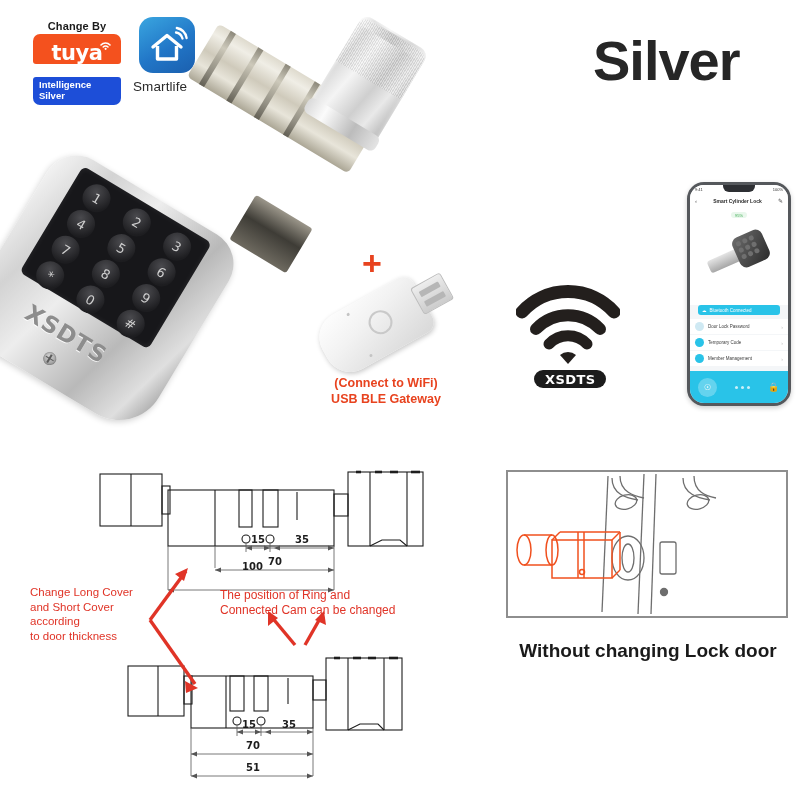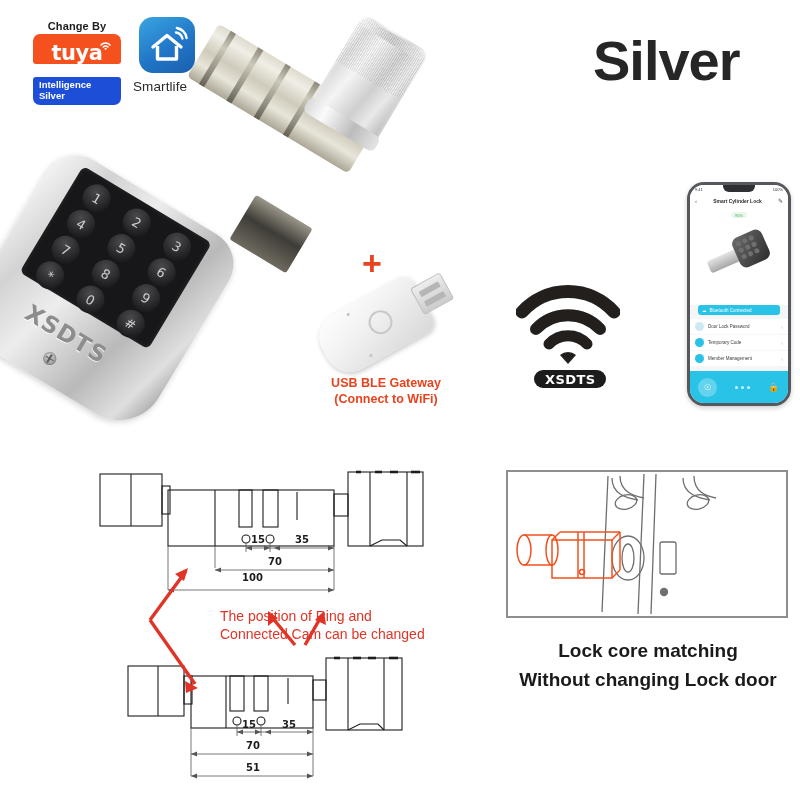--- a/index.html
+++ b/index.html
@@ -246,21 +246,21 @@
   .dim-label{
     position:absolute;font-size:10px;color:#1d1d1d;font-family:"DejaVu Sans",sans-serif;
     font-weight:bold;
   }
 
   
   #note-cover{
     left:30px;top:585px;color:#e03427;font-size:11.5px;line-height:1.28;
   }
   #note-ring{
-    left:220px;top:608px;color:#e03427;font-size:14px;line-height:1.28;
+    left:220px;top:588px;color:#e03427;font-size:12px;line-height:1.28;
   }
 
   
   #lockcore-panel{left:506px;top:470px;width:282px;height:148px;}
   .lc-box{
     width:100%;height:100%;box-sizing:border-box;border:2px solid #8e8e8e;background:#fff;
   }
   #lockcore-caption{
     left:500px;top:636px;width:296px;text-align:center;color:#1a1a1a;
   }
@@ -345,22 +345,22 @@
       <span class="usb-led"></span>
       <span class="usb-dot" style="left:38px;top:6px;"></span>
       <span class="usb-dot" style="left:38px;bottom:6px;"></span>
       <span class="usb-plug">
         <i style="top:6px"></i>
           <i style="top:17px"></i>
       </span>
     </div>
   </div>
   <div class="abs" id="usb-caption">
+    <div>(Connect to WiFi)</div>
     <div>USB BLE Gateway</div>
-    <div>(Connect to WiFi)</div>
   </div>
 
   <div class="abs" id="wifi-icon">
     <svg viewBox="0 0 104 96" width="104" height="96">
       <path d="M6 40 A62 62 0 0 1 98 40" stroke="#231f1d" stroke-width="13" fill="none" stroke-linecap="round"></path>
       <path d="M20 57 A44 44 0 0 1 84 57" stroke="#231f1d" stroke-width="12" fill="none" stroke-linecap="round"></path>
       <path d="M33 72 A26 26 0 0 1 71 72" stroke="#231f1d" stroke-width="11" fill="none" stroke-linecap="round"></path>
       <path d="M44 83 L52 92 L60 83 A12 12 0 0 0 44 83 Z" fill="#231f1d"></path>
     </svg>
     <span class="wifi-tag">XSDTS</span>
@@ -481,21 +481,21 @@
         <polygon points="264,86 258,83.5 258,88.5"></polygon>
         <polygon points="145,108 151,105.5 151,110.5"></polygon>
         <polygon points="264,108 258,105.5 258,110.5"></polygon>
         <polygon points="98,128 104,125.5 104,130.5"></polygon>
         <polygon points="264,128 258,125.5 258,130.5"></polygon>
       </g>
     </svg>
     <span class="dim-label" style="left:181px;top:72px">15</span>
     <span class="dim-label" style="left:225px;top:72px">35</span>
     <span class="dim-label" style="left:198px;top:94px">70</span>
-    <span class="dim-label" style="left:172px;top:110px">100</span>
+    <span class="dim-label" style="left:172px;top:99px">100</span>
   </div>
 
   <div class="abs" id="diagram-bottom">
     <svg width="310" height="142" viewBox="0 0 310 142">
       <g stroke="#1d1d1d" stroke-width="1.1" fill="none">
         <rect x="10" y="18" width="56" height="50"></rect>
         <line x1="40" y1="18" x2="40" y2="68"></line>
         <rect x="66" y="28" width="8" height="28"></rect>
         <rect x="73" y="28" width="122" height="52"></rect>
         <line x1="108" y1="28" x2="108" y2="80"></line>
@@ -549,20 +549,26 @@
       <path d="M305 190 L322 160"></path>
     </g>
     <g fill="#e03427">
       <polygon points="188,113 175,119 184,126"></polygon>
       <polygon points="198,233 185,226 186,238"></polygon>
       <polygon points="268,156 268,171 278,163"></polygon>
       <polygon points="324,156 315,165 326,170"></polygon>
     </g>
   </svg>
 
+  <div class="abs" id="note-cover">
+    <div>Change Long Cover</div>
+    <div>and Short Cover</div>
+    <div>according</div>
+    <div>to door thickness</div>
+  </div>
   <div class="abs" id="note-ring">
     <div>The position of Ring and</div>
     <div>Connected Cam can be changed</div>
   </div>
 
   <div class="abs" id="lockcore-panel">
     <div class="lc-box">
       <svg width="278" height="144" viewBox="0 0 278 144">
         <g stroke="#6e6e6e" stroke-width="1.3" fill="none">
 
@@ -597,17 +603,16 @@
           <line x1="70" y1="60" x2="70" y2="106"></line>
           <line x1="76" y1="60" x2="76" y2="106"></line>
           <circle cx="74" cy="100" r="2.5"></circle>
           <line x1="104" y1="106" x2="112" y2="98"></line>
           <line x1="112" y1="60" x2="112" y2="98"></line>
         </g>
       </svg>
     </div>
   </div>
   <div class="abs" id="lockcore-caption">
-    <div>Lock core matching</div>
     <div>Without changing Lock door</div>
   </div>
 
 </div>
 
 </body></html>

